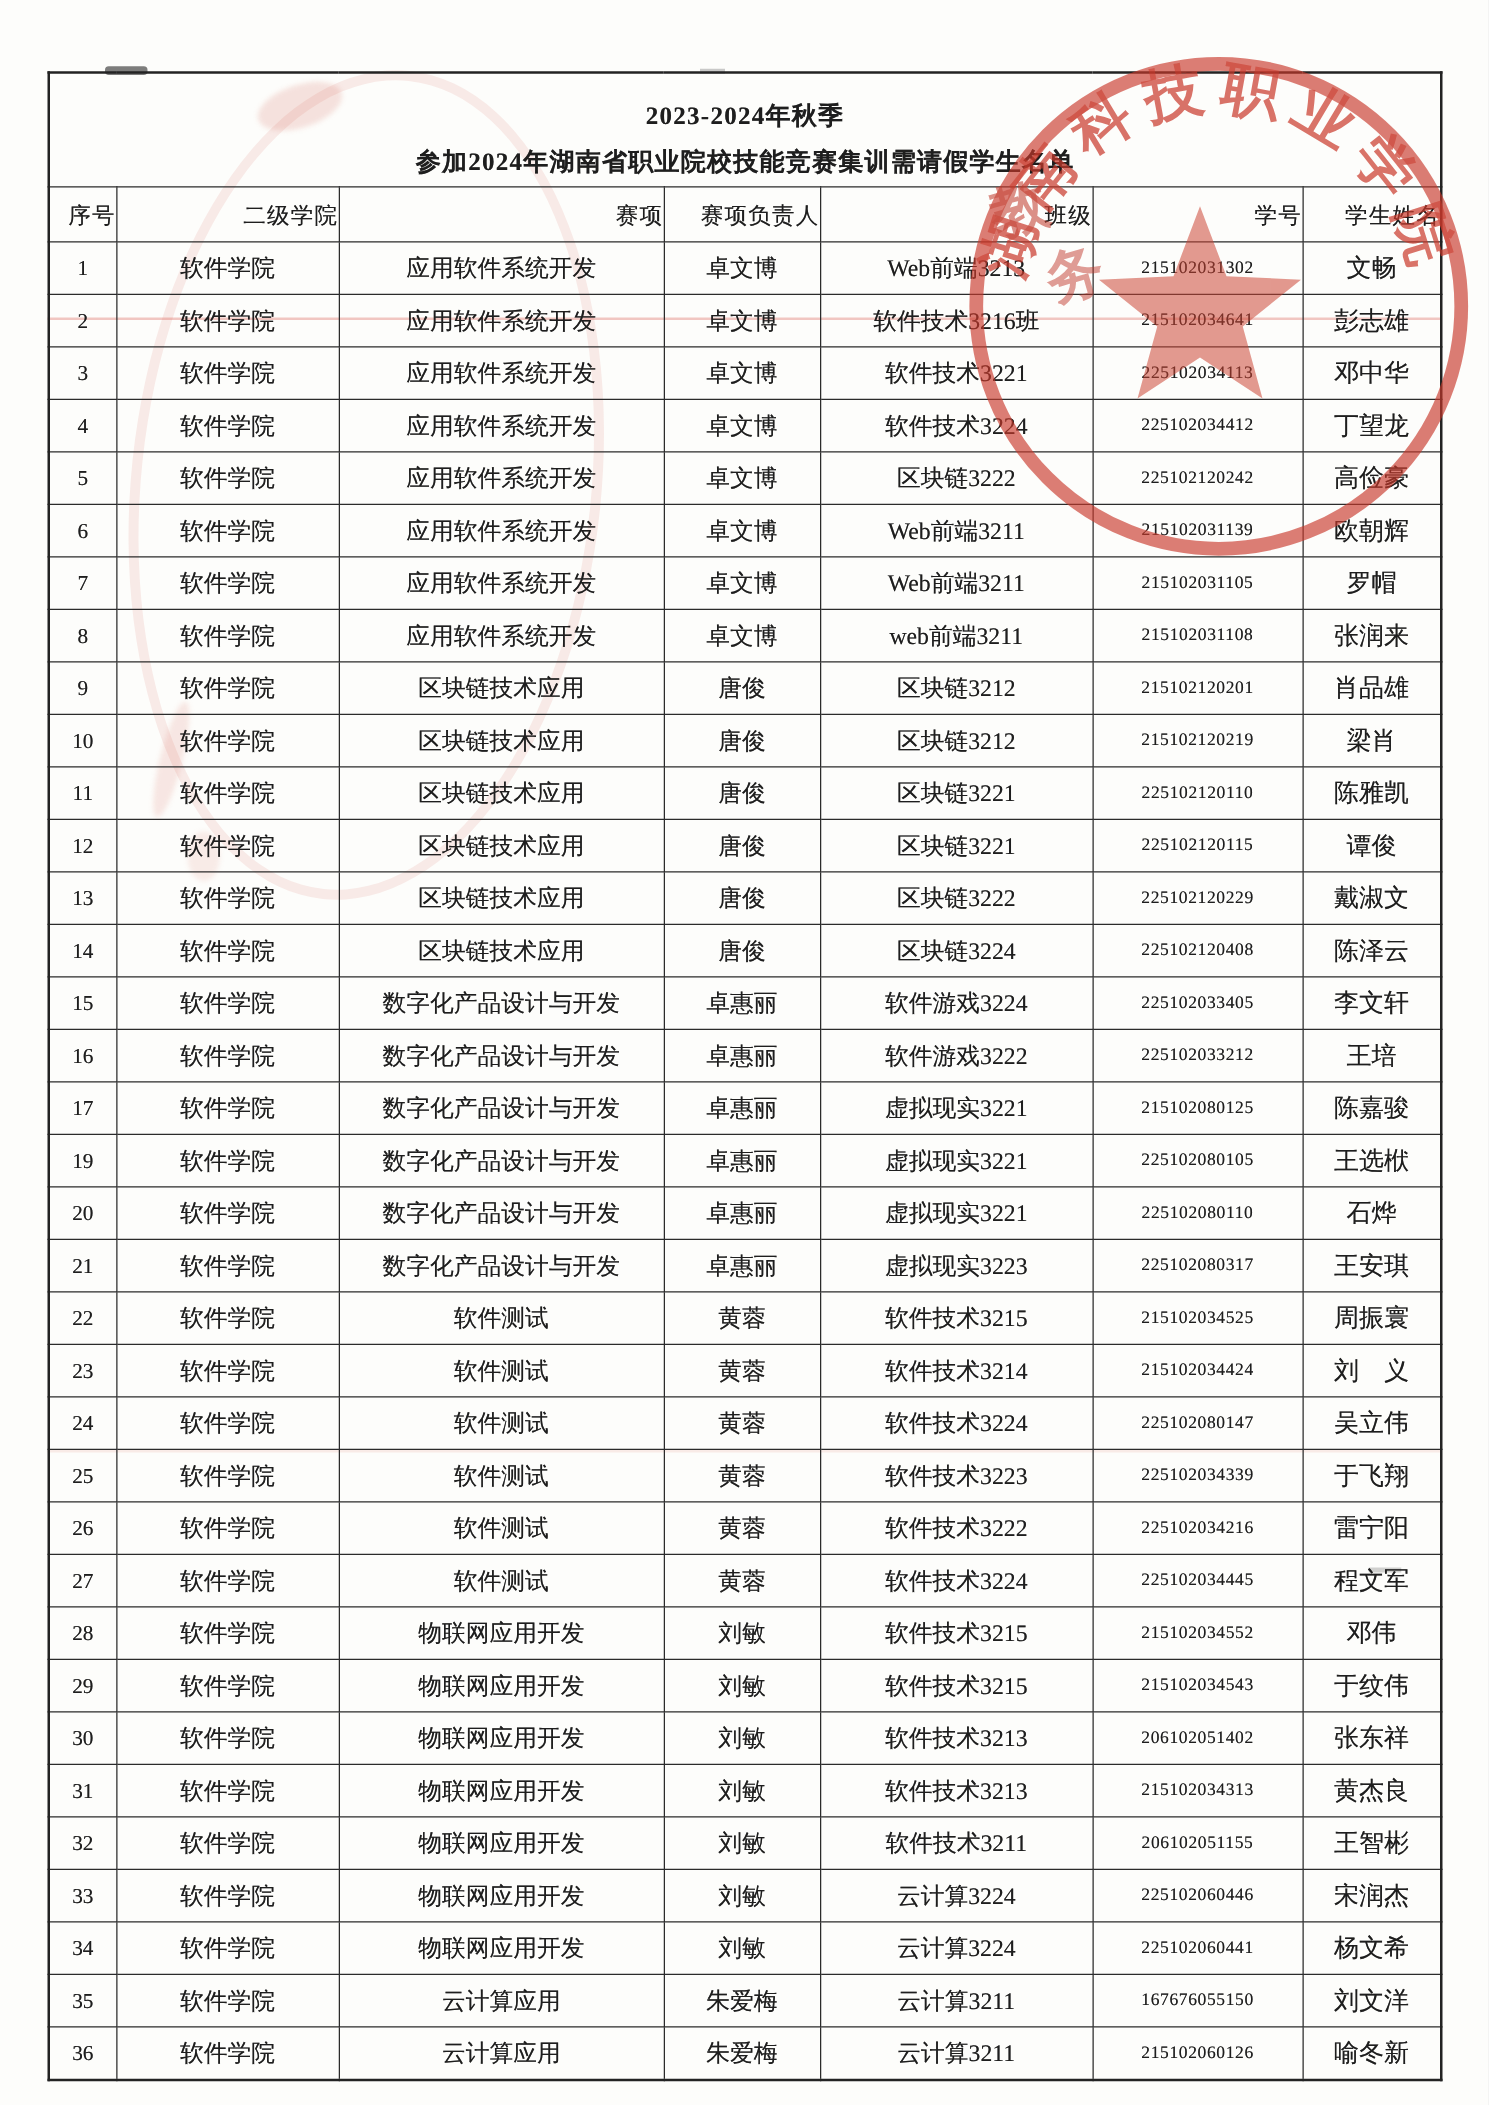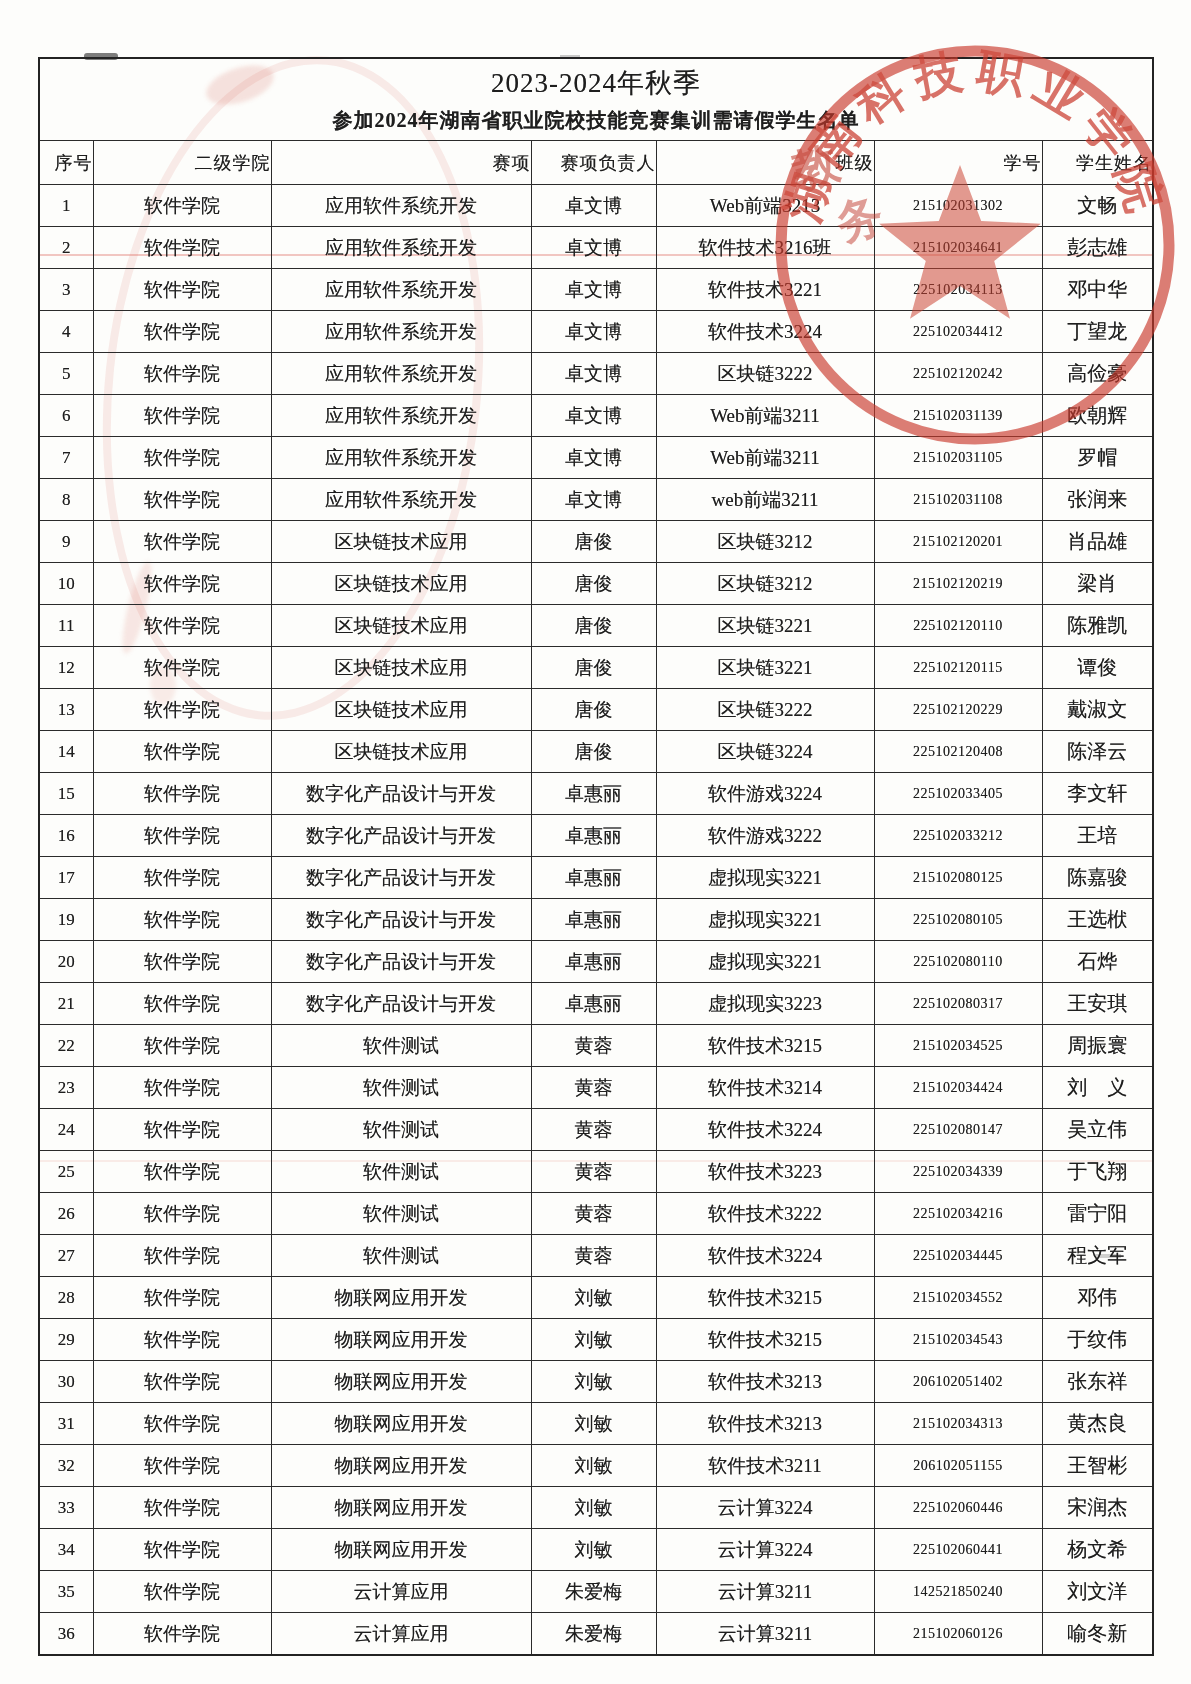--- a/index.html
+++ b/index.html
@@ -21,21 +21,21 @@
   }
   table.roster td,table.roster th{
     border:1.6px solid #2b2b2b;
     text-align:center;vertical-align:middle;
     padding:0;
     font-weight:normal;
     text-shadow:0 0 .5px rgba(0,0,0,.55);
   }
   table.roster{border:2.5px solid #232323;}
   tr.title-row td{height:81px;border-bottom:1.6px solid #2b2b2b;}
-  .t1{font-size:27px;font-weight:normal;letter-spacing:1px;line-height:36px;padding-top:4px;}
+  .t1{font-size:20px;font-weight:bold;letter-spacing:1px;line-height:36px;padding-top:16px;}
   .t2{font-size:20px;font-weight:bold;letter-spacing:1px;line-height:38px;}
   tr.header-row th{height:43px;font-size:18px;letter-spacing:1px;text-align:right;}
   tr.data-row td{height:41px;font-size:19px;}
   tr.data-row td:nth-child(1){font-size:17px;}
   tr.data-row td:nth-child(6){font-size:14px;letter-spacing:.5px;}
   tr.data-row td:nth-child(7){font-size:20px;}
   
   .seal{position:absolute;left:765px;top:35px;opacity:.9;pointer-events:none;}
   .faint-stamp{
     position:absolute;left:105px;top:55px;width:360px;height:650px;
@@ -391,21 +391,21 @@
           <td>云计算3224</td>
           <td>225102060441</td>
           <td>杨文希</td>
         </tr>
         <tr class="data-row">
           <td>35</td>
           <td>软件学院</td>
           <td>云计算应用</td>
           <td>朱爱梅</td>
           <td>云计算3211</td>
-          <td>142521850240</td>
+          <td>167676055150</td>
           <td>刘文洋</td>
         </tr>
         <tr class="data-row">
           <td>36</td>
           <td>软件学院</td>
           <td>云计算应用</td>
           <td>朱爱梅</td>
           <td>云计算3211</td>
           <td>215102060126</td>
           <td>喻冬新</td>

